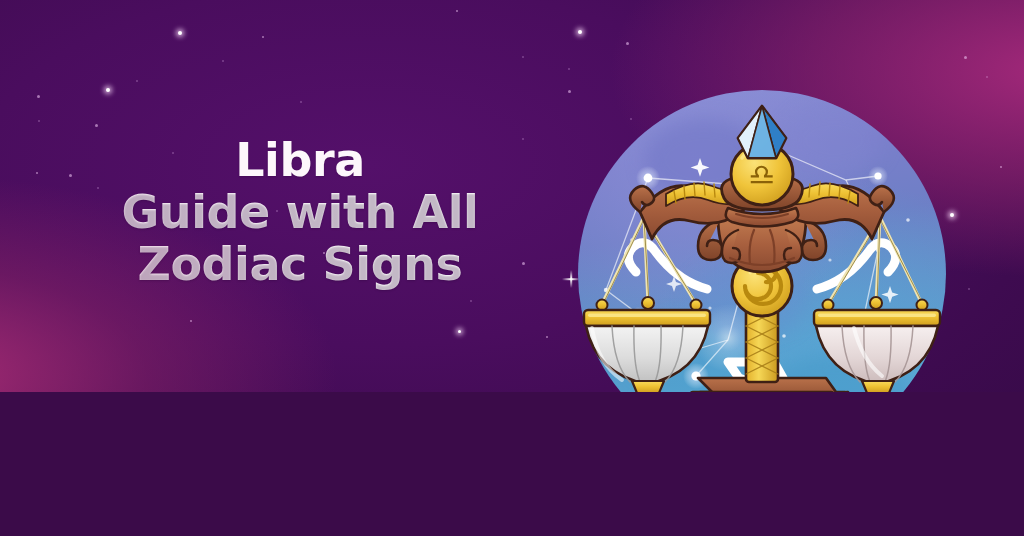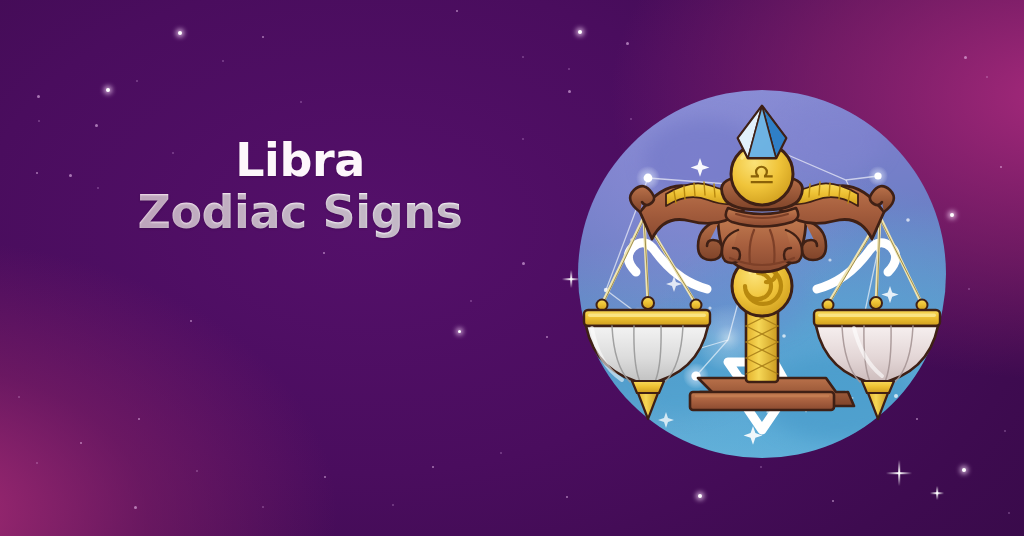--- a/index.html
+++ b/index.html
@@ -5,21 +5,21 @@
   * { margin:0; padding:0; box-sizing:border-box; }
   html,body { width:1024px; height:536px; overflow:hidden; }
   body {
     font-family:"DejaVu Sans", sans-serif;
     background:#3b0b49;
   }
 
   
   #banner {
     position:relative;
-    width:1024px; height:536px;
+    width:1024px; height:392px;
     overflow:hidden;
     background:
       radial-gradient(ellipse 70% 85% at 103% 18%, rgba(168,42,124,.95) 0%, rgba(150,38,112,.55) 34%, rgba(110,25,90,0) 62%),
       radial-gradient(ellipse 62% 78% at -8% 96%, rgba(176,47,119,.92) 0%, rgba(140,35,104,.5) 36%, rgba(100,24,86,0) 66%),
       radial-gradient(ellipse 90% 110% at 36% 42%, #54106a 0%, #4a0d5e 42%, #3e0b50 74%, #360a47 100%),
       linear-gradient(125deg, #4a0e5c 0%, #44105a 30%, #450f58 55%, #6b1a6a 82%, #8e3276 100%);
   }
 
   
   .starlayer { position:absolute; inset:0; pointer-events:none; }
@@ -148,20 +148,21 @@
     <div class="star dim" style="left:916px;top:418px;width:2px;height:2px;"></div>
     <div class="star faint" style="left:1008px;top:512px;width:2px;height:2px;"></div>
 
     <div class="sparkle" style="left:562px;top:270px;width:18px;height:18px;"></div>
     <div class="sparkle" style="left:886px;top:460px;width:26px;height:26px;"></div>
     <div class="sparkle" style="left:930px;top:486px;width:14px;height:14px;"></div>
   </div>
 
   <div id="headline">
     <span class="hl tint-a">Libra</span>
+    <span class="hl tint-b">Guide with All</span>
     <span class="hl tint-c">Zodiac Signs</span>
   </div>
 
   <div id="zodiac-art">
 
     <div id="sky-disc">
       <div class="nebula" style="left:18%;top:8%;width:120px;height:82px;background:rgba(112,116,196,.55);"></div>
       <div class="nebula" style="left:56%;top:4%;width:100px;height:70px;background:rgba(128,132,208,.45);"></div>
       <div class="nebula" style="left:8%;top:62%;width:140px;height:96px;background:rgba(74,160,206,.5);"></div>
       <div class="nebula" style="left:50%;top:72%;width:150px;height:86px;background:rgba(68,150,198,.5);"></div>

